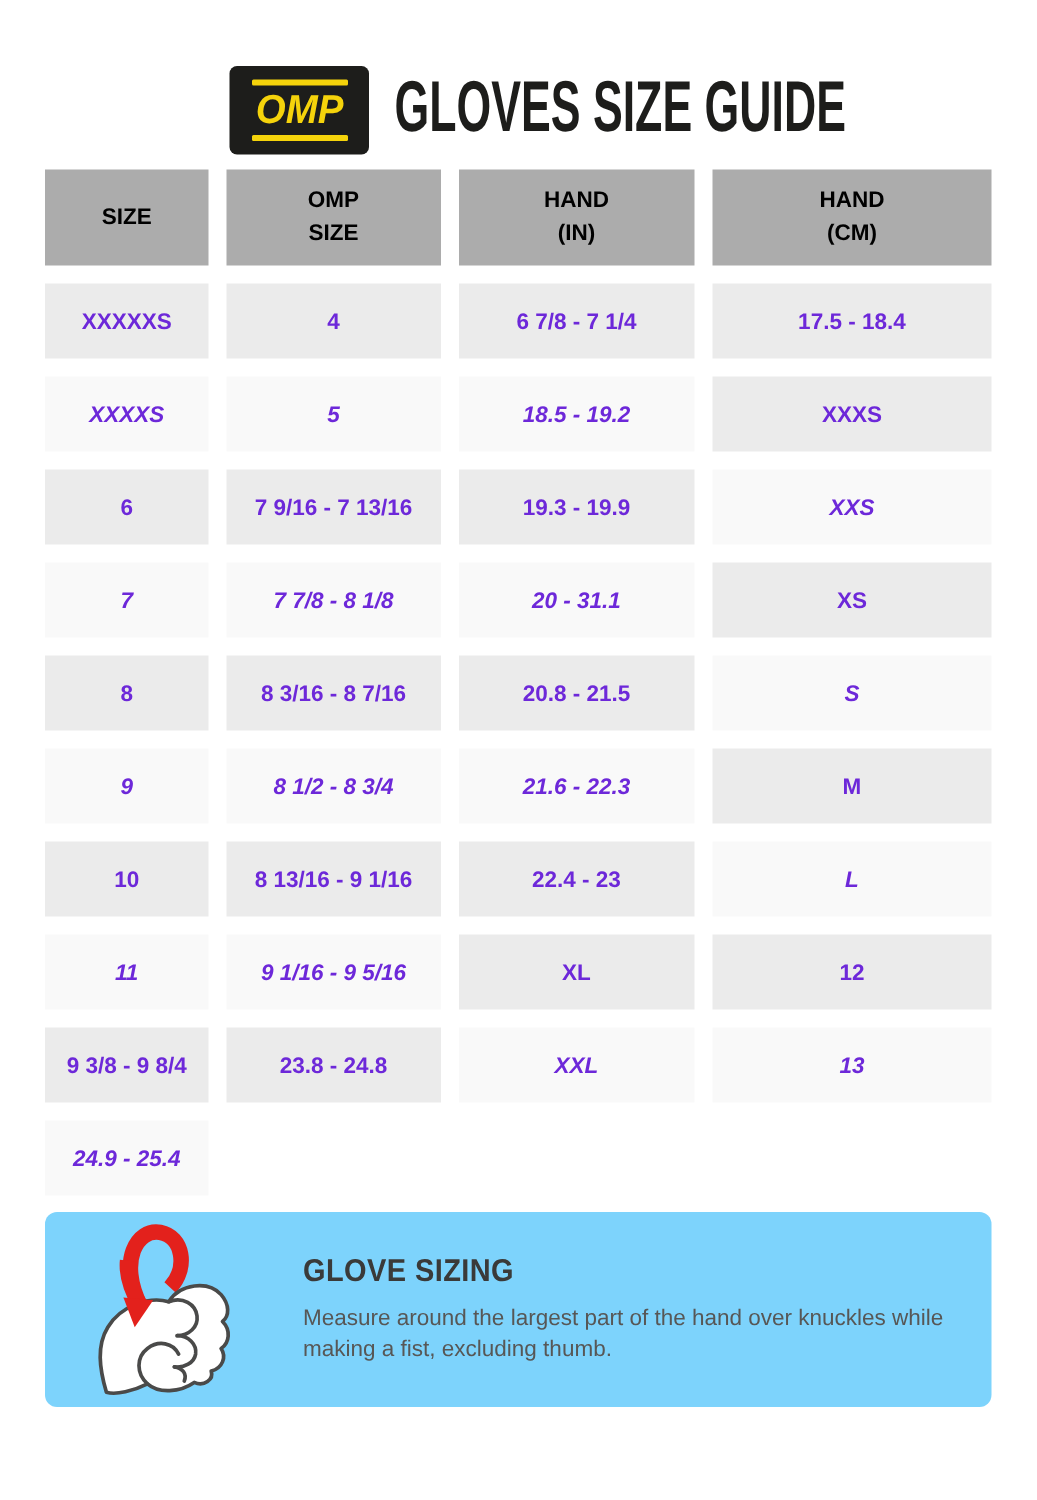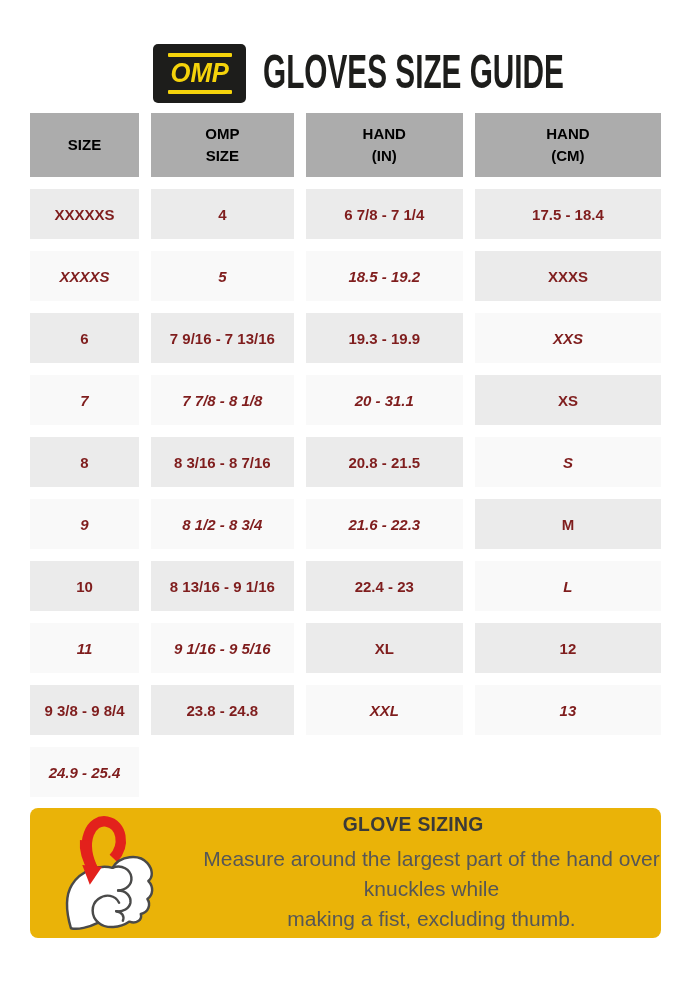--- a/index.html
+++ b/index.html
@@ -14,32 +14,32 @@
     letter-spacing:0px;transform:scaleX(0.95);}
   .page-title{position:absolute;left:263px;top:47px;margin:0;font-size:48px;line-height:50px;font-weight:bold;
     color:#1d1d1b;white-space:nowrap;transform:scaleX(0.62);transform-origin:left center;letter-spacing:0px;}
 
   
   .size-table{position:absolute;left:30px;top:113px;width:631px;
     display:grid;grid-template-columns:113fr 148fr 163fr 193fr;column-gap:5px;row-gap:4px;gap:12px;}
   .th{background:#acacac;height:64px;display:flex;align-items:center;justify-content:center;text-align:center;
     font-weight:bold;font-size:15px;color:#000;line-height:1.45;white-space:pre-line;}
   .td{height:50px;display:flex;align-items:center;justify-content:center;text-align:center;
-    font-weight:bold;font-size:15px;color:#7f1d1d;white-space:nowrap;}
+    font-weight:bold;font-size:15px;color:#6d28d9;white-space:nowrap;}
   .row-odd{background:#ebebeb;}
   .row-even{background:#f9f9f9;font-style:italic;}
 
   
-  .sizing-note{position:absolute;left:30px;top:808px;width:631px;height:130px;background:#eab308;border-radius:8px;
-    display:flex;align-items:center;text-align:center;}
+  .sizing-note{position:absolute;left:30px;top:808px;width:631px;height:130px;background:#7dd3fc;border-radius:8px;
+    display:flex;align-items:center;}
   .note-illustration{margin-left:26px;width:112px;height:118px;flex:0 0 auto;}
   .note-text{margin-left:34px;width:470px;}
   .note-heading{margin:0;font-size:21px;font-weight:bold;color:#3a3a39;letter-spacing:0.3px;
     transform:scaleX(0.92);transform-origin:left center;}
-  .note-body{margin:8px 0 0;font-size:21px;color:#575756;line-height:1.42;white-space:pre-line;}
+  .note-body{margin:8px 0 0;font-size:15px;color:#575756;line-height:1.42;white-space:pre-line;}
 </style>
 </head>
 <body>
 
 <div class="brand-header">
   <div class="omp-logo">
     <span class="bar"></span>
     <span class="logo-text">OMP</span>
     <span class="bar"></span>
   </div>

